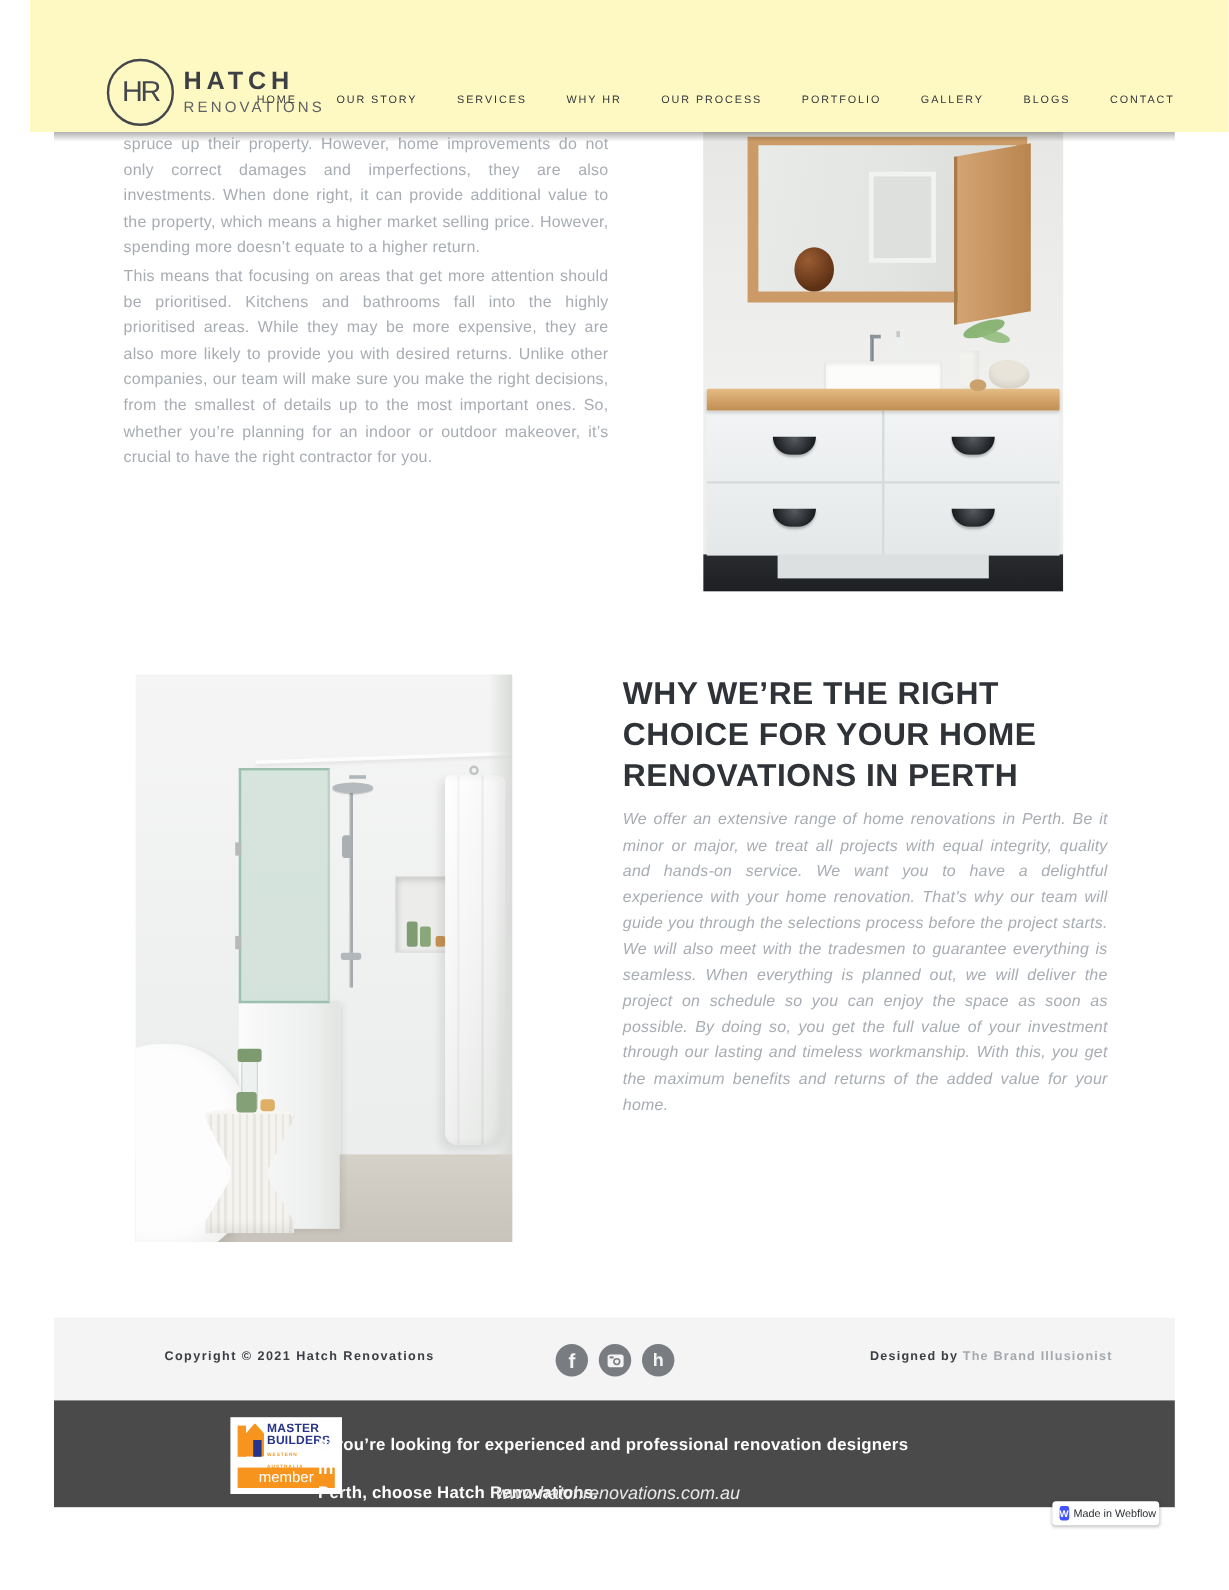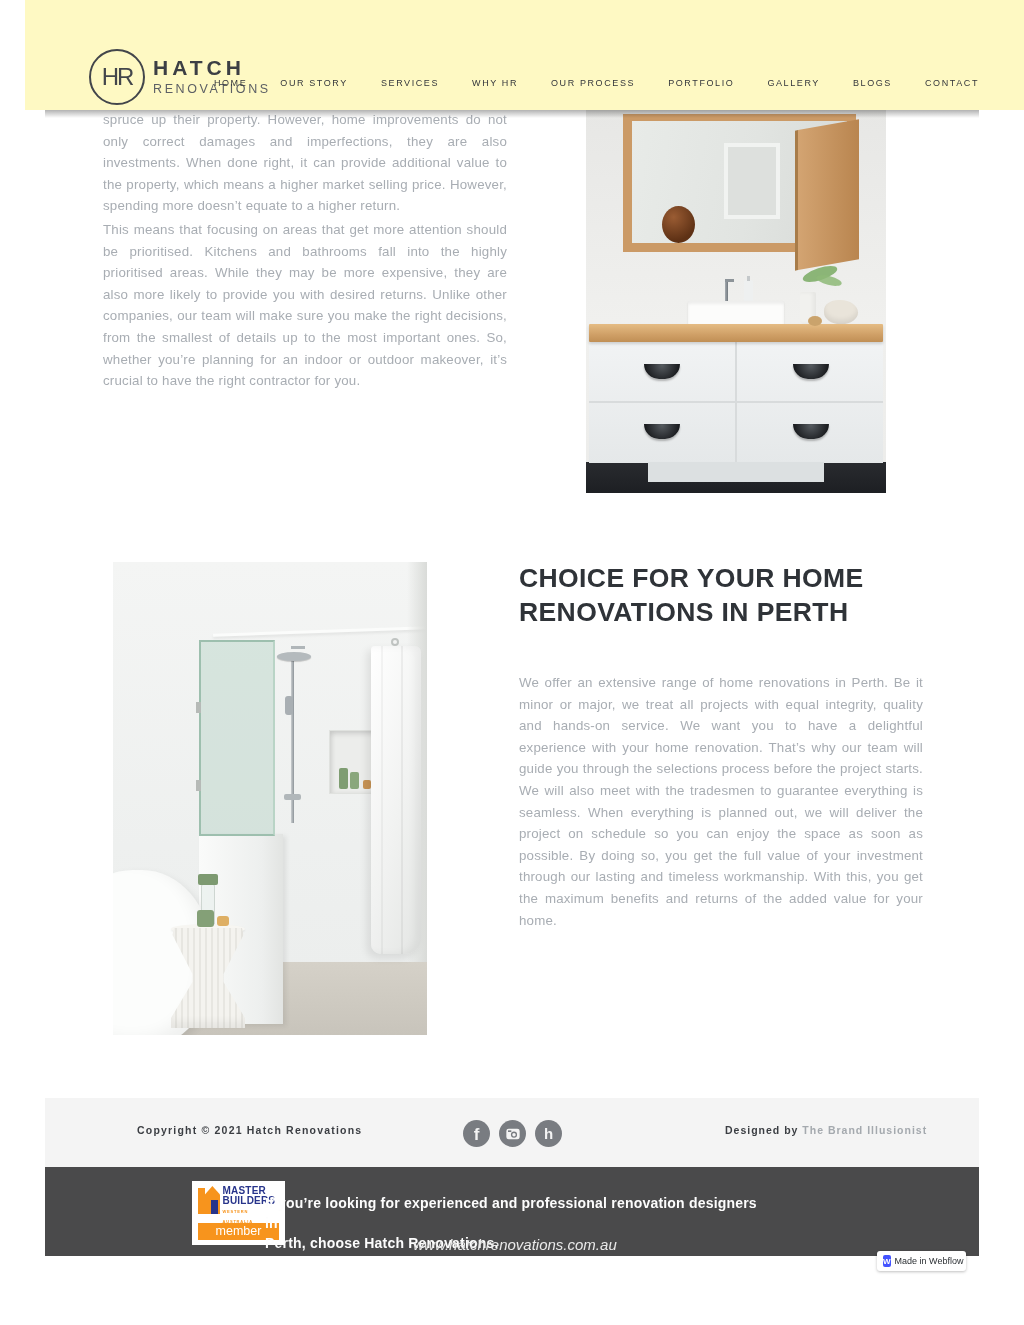--- a/index.html
+++ b/index.html
@@ -20,21 +20,21 @@
   .content-shadow { left:45px; top:110px; width:934px; height:8px; z-index:25;
     background:linear-gradient(to bottom, rgba(0,0,0,0.30), rgba(0,0,0,0)); }
 
   
   .body-text { color:#a8adb3; font-size:13.3px; line-height:21.6px; text-align:justify; letter-spacing:0.2px; }
   .para1 { left:103px; top:109px; width:404px; }
   .para2 { left:103px; top:219px; width:404px; }
 
   
   .why-heading { left:519px; top:561px; width:420px; color:#2f3338; font-weight:700; font-size:26.5px; line-height:34px; letter-spacing:0.4px; }
-  .why-body { left:519px; top:672px; width:404px; }
+  .why-body { left:519px; top:672px; width:404px;font-style:italic; }
 
   
   .footer-band { left:45px; top:1098px; width:934px; height:69px; background:#f4f4f4; }
   .copyright { left:137px; top:1124px; font-size:10.5px; font-weight:700; letter-spacing:1.2px; color:#3b3e43; }
   .social-row { left:463px; top:1120px; display:flex; gap:9px; }
   .social { width:27px; height:27px; border-radius:50%; background:#797c81; color:#f4f4f4;
     display:flex; align-items:center; justify-content:center; cursor:pointer; }
   .social .fb { font-weight:700; font-size:17px; position:relative; top:1px; }
   .social .hz { font-weight:700; font-size:15px; }
   .designed { left:725px; top:1124px; font-size:10.5px; letter-spacing:1px; }
@@ -215,20 +215,21 @@
     <div class="abs s-bath"></div>
     <div class="abs s-carafe"></div>
     <div class="abs s-carafe-cap"></div>
     <div class="abs s-stool-top"></div>
     <div class="abs s-stool"></div>
     <div class="abs s-jar"></div>
     <div class="abs s-amber"></div>
   </div>
 
   <h2 class="abs why-heading">
+    <div>WHY WE’RE THE RIGHT</div>
     <div>CHOICE FOR YOUR HOME</div>
     <div>RENOVATIONS IN PERTH</div>
   </h2>
   <p class="abs body-text why-body">We offer an extensive range of home renovations in Perth. Be it minor or major, we treat all projects with equal integrity, quality and hands-on service. We want you to have a delightful experience with your home renovation. That’s why our team will guide you through the selections process before the project starts. We will also meet with the tradesmen to guarantee everything is seamless. When everything is planned out, we will deliver the project on schedule so you can enjoy the space as soon as possible. By doing so, you get the full value of your investment through our lasting and timeless workmanship. With this, you get the maximum benefits and returns of the added value for your home.</p>
 
   <div class="abs footer-band"></div>
   <div class="abs copyright">Copyright © 2021 Hatch Renovations</div>
   <div class="abs social-row">
     <div class="social">
         <span class="fb">f</span>

